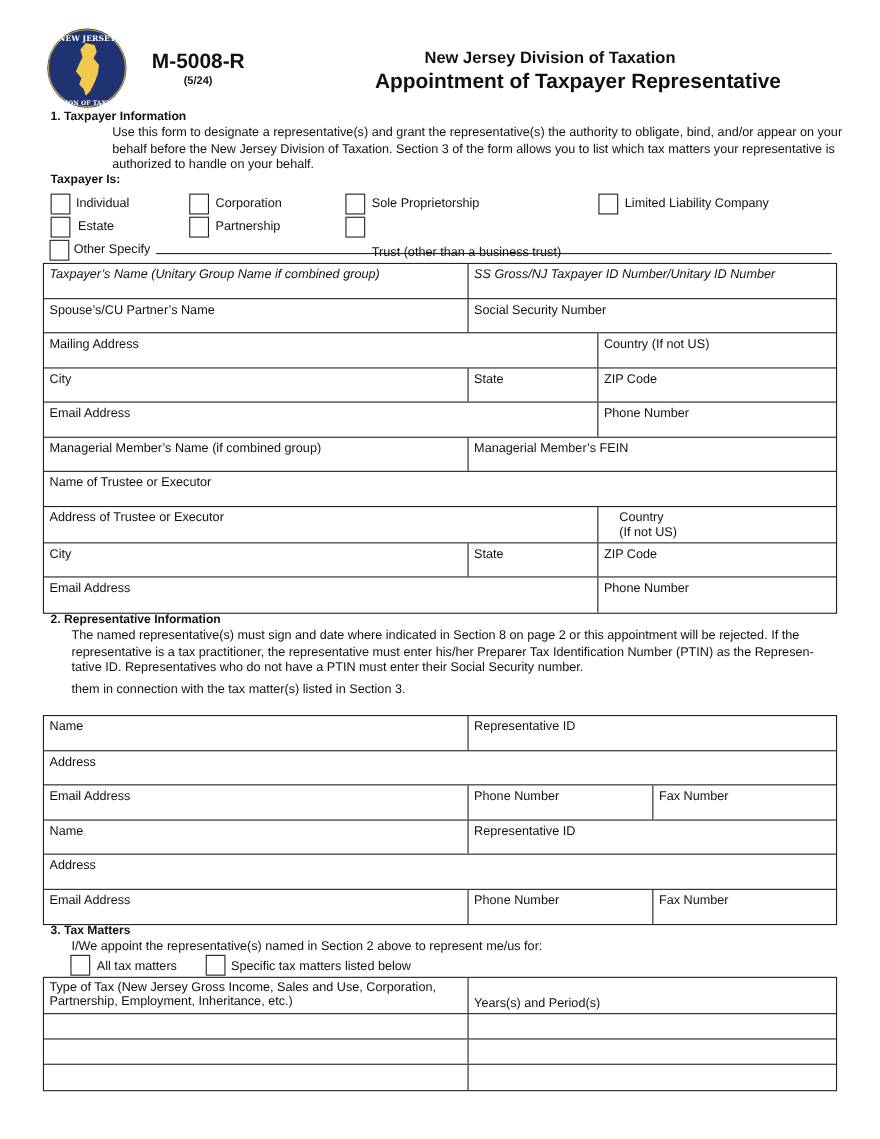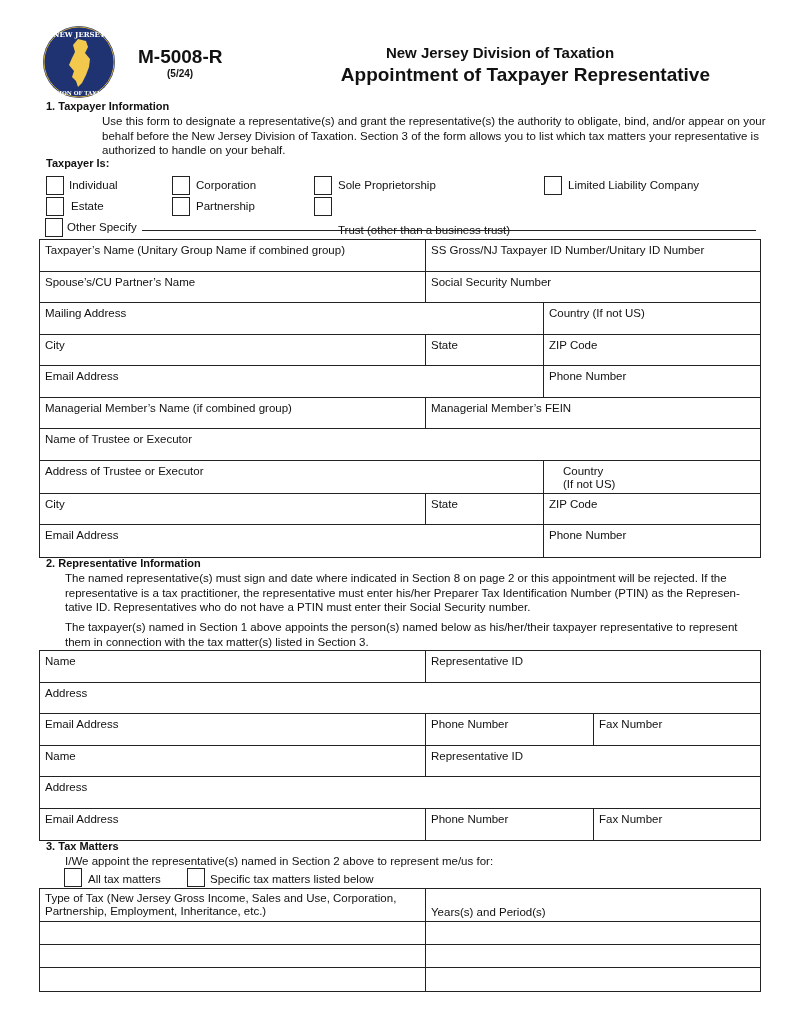--- a/index.html
+++ b/index.html
@@ -60,21 +60,21 @@
 <div class="cb" style="left:172px; top:197px;"></div>
 <div class="cb-label" style="left:196px; top:200px;">Partnership</div>
 <div class="cb" style="left:314px; top:197px;"></div>
 <div class="cb-label" style="left:338px; top:200px;margin-top:24px;">Trust (other than a business trust)</div>
 
 <div class="cb" style="left:45px; top:218px;"></div>
 <div class="cb-label" style="left:67px; top:221px;">Other Specify</div>
 <div class="underline" style="left:142px; top:230px; width:614px;"></div>
 
 <div class="grid" style="top:239px;">
-  <div class="row" style="height:31.5px;">
+  <div class="row" style="height:31.5px;font-style:italic;">
     <div class="cell" style="width:386px;">Taxpayer’s Name (Unitary Group Name if combined group)</div>
     <div class="cell" style="flex:1;">SS Gross/NJ Taxpayer ID Number/Unitary ID Number</div>
   </div>
   <div class="row" style="height:31.5px;">
     <div class="cell" style="width:386px;">Spouse’s/CU Partner’s Name</div>
     <div class="cell" style="flex:1;">Social Security Number</div>
   </div>
   <div class="row" style="height:31.5px;">
     <div class="cell" style="width:504px;">Mailing Address</div>
     <div class="cell" style="flex:1;">Country (If not US)</div>
@@ -113,21 +113,20 @@
   </div>
 </div>
 
 <div class="abs sec-head" style="left:46px; top:557px;">2.   Representative Information</div>
 <div class="abs body-text" style="left:65px; top:571px;">
   <div>The named representative(s) must sign and date where indicated in Section 8 on page 2 or this appointment will be rejected. If the</div>
   <div>representative is a tax practitioner, the representative must enter his/her Preparer Tax Identification Number (PTIN) as the Represen-</div>
   <div>tative ID. Representatives who do not have a PTIN must enter their Social Security number.</div>
 </div>
 <div class="abs body-text" style="left:65px; top:620px;">
-  <div>The taxpayer(s) named in Section 1 above appoints the person(s) named below as his/her/their taxpayer representative to represent</div>
   <div>them in connection with the tax matter(s) listed in Section 3.</div>
 </div>
 
 <div class="grid" style="top:650px;">
   <div class="row" style="height:31.5px;">
     <div class="cell" style="width:386px;">Name</div>
     <div class="cell" style="flex:1;">Representative ID</div>
   </div>
   <div class="row" style="height:31.5px;">
     <div class="cell" style="flex:1;">Address</div>

